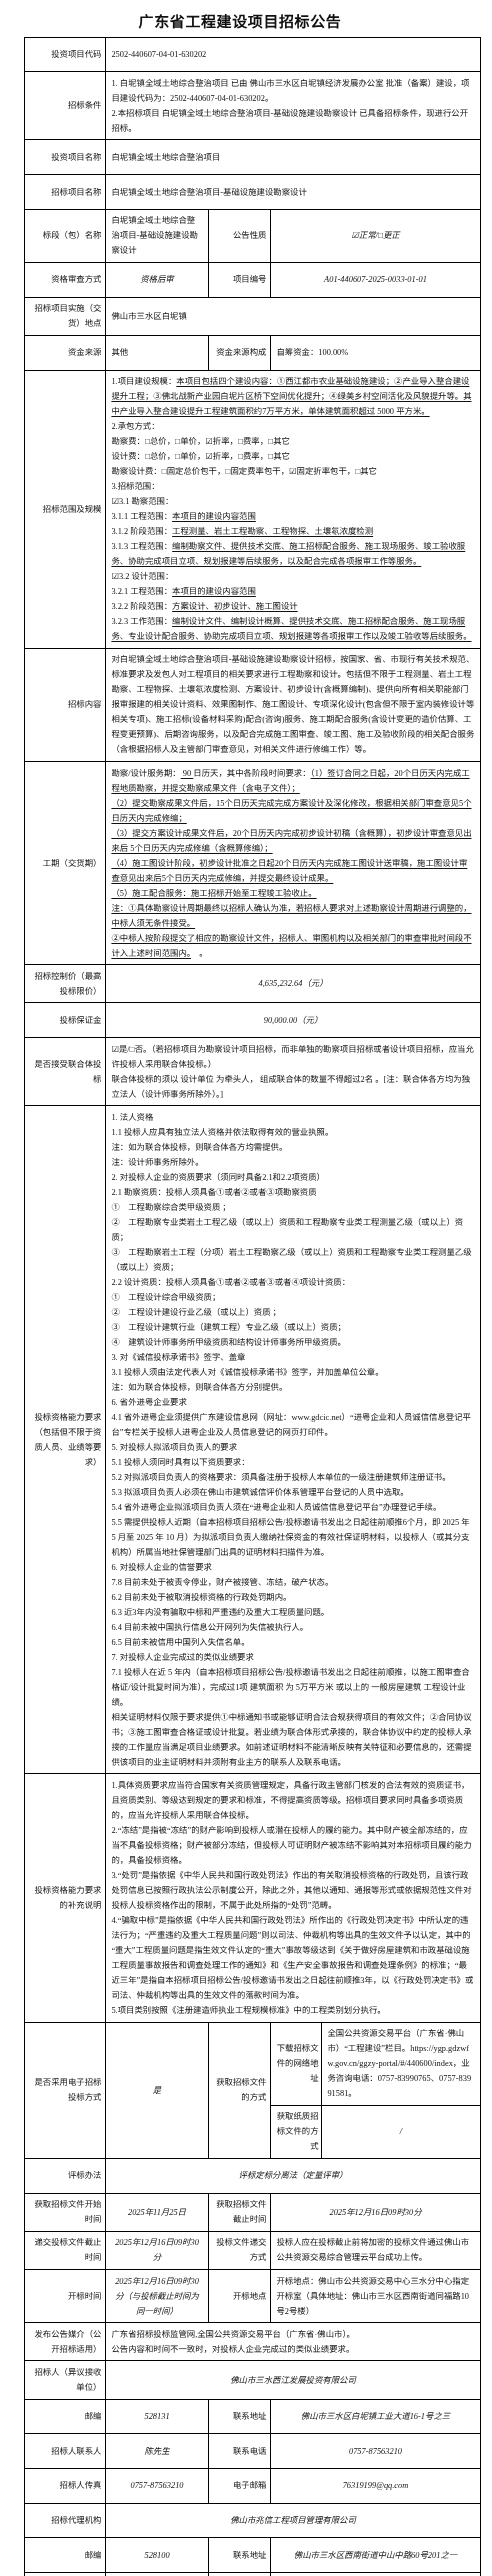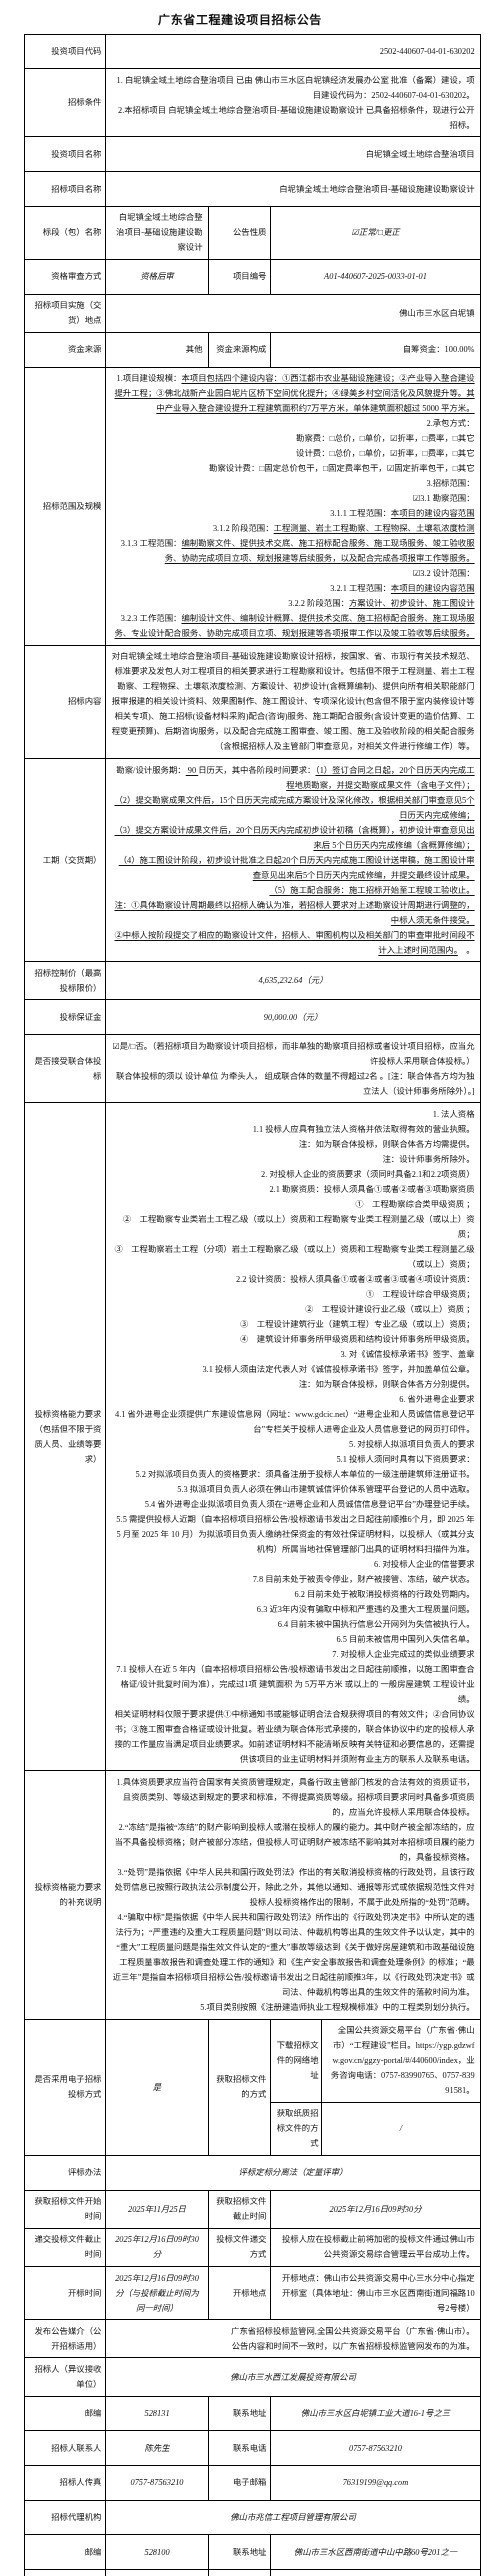--- a/index.html
+++ b/index.html
@@ -1,24 +1,24 @@
 <!DOCTYPE html>
 <html lang="zh-CN" style="font-size:9.6px"><head>
 <meta charset="utf-8">
 <style>
   html,body{margin:0;padding:0;background:#fff;color:#111;}
   body{width:492px;font-family:"Liberation Serif","DejaVu Serif",serif;}
   .page{padding-top:9.6px;padding-bottom:14.5px;}
-  h1{font-size:12px;font-weight:bold;text-align:center;margin:0 12px 6px 0;letter-spacing:0.6px;}
+  h1{font-size:15px;font-weight:bold;text-align:center;margin:0 12px 6px 0;letter-spacing:0.6px;}
   table{border-collapse:collapse;table-layout:fixed;width:456px;margin-left:24px;background:#fff;}
   td{border:0.6px solid #000;font-size:8.4px;line-height:15px;padding:3.6px 5.4px;vertical-align:middle;word-break:break-all;overflow-wrap:anywhere;height:26.5px;}
   td.label{text-align:right;padding:3.6px 3.6px;}
   td.sublabel{text-align:right;padding:3.6px 2.4px;}
   .c{text-align:center;font-style:italic;}
-  .l{text-align:right;}
+  .l{text-align:left;}
   .para{margin:0;}
   .u{text-decoration:underline;text-underline-offset:2.4px;}
 </style>
 </head>
 <body>
 
 <div class="page">
   <h1>广东省工程建设项目招标公告</h1>
 
   <table>
@@ -225,21 +225,21 @@
         <td class="label">开标时间</td>
         <td class="c">2025年12月16日09时30分（与投标截止时间为同一时间）</td>
         <td class="label">开标地点</td>
         <td class="l" colspan="2">开标地点：佛山市公共资源交易中心三水分中心指定开标室（具体地址：佛山市三水区西南街道同福路10号2号楼）</td>
       </tr>
 
       <tr>
         <td class="label">发布公告媒介（公开招标适用）</td>
         <td class="l" colspan="4">
             <div class="para"><span>广东省招标投标监管网,全国公共资源交易平台（广东省·佛山市）。</span></div>
-            <div class="para"><span>公告内容和时间不一致时，以广东省招标投标监管网发布的为准。</span></div>
+            <div class="para"><span>公告内容和时间不一致时，对投标人企业完成过的类似业绩要求。</span></div>
           </td>
       </tr>
 
       <tr>
         <td class="label">招标人（异议接收单位）</td>
         <td class="c" colspan="4">佛山市三水西江发展投资有限公司</td>
       </tr>
 
       <tr>
         <td class="label">邮编</td>

